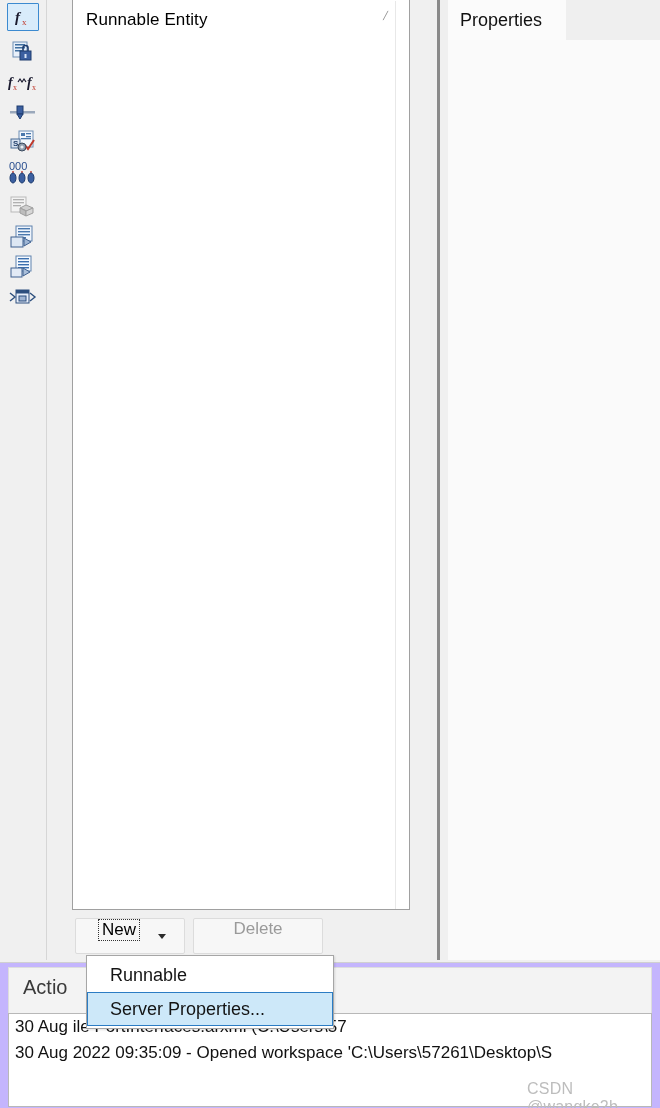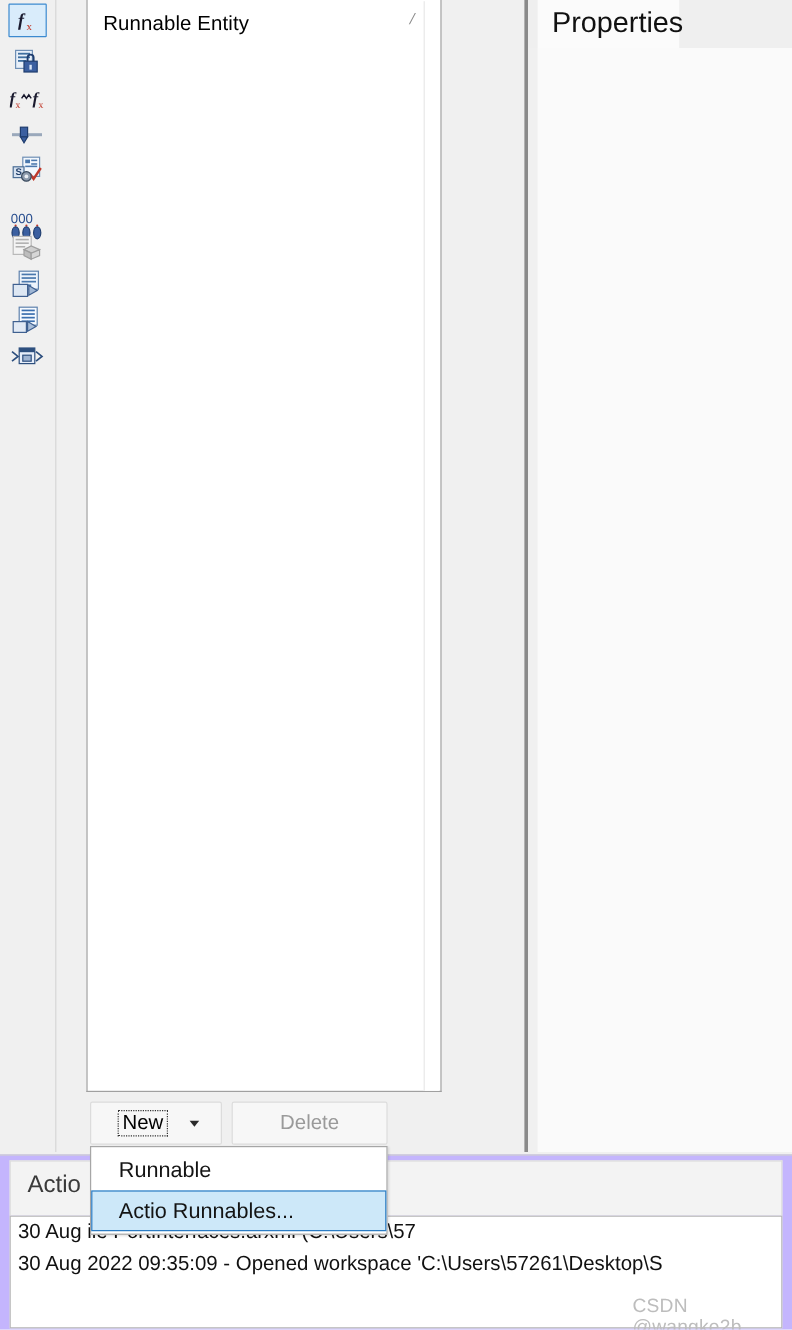--- a/index.html
+++ b/index.html
@@ -48,21 +48,21 @@
     background: #d9ecfb;
     border: 1px solid #3c8ad0;
     border-radius: 1px;
   }
   .tool-btn svg { display: block; }
 
   
   #list-panel {
     position: absolute;
     left: 72px; top: 0;
-    width: 296px;
+    width: 338px;
     height: 910px;
     background: #ffffff;
     border: 1px solid #a0a0a0;
     border-top: none;
     box-sizing: border-box;
     padding-left: 43px;
   }
   #list-header {
     position: absolute;
     left: 13px; top: 10px;
@@ -95,21 +95,21 @@
   }
   .pbtn {
     position: absolute;
     top: 0;
     height: 36px;
     background: #f7f7f7;
     border: 1px solid #dcdcdc;
     border-radius: 2px;
     box-sizing: border-box;
     display: flex;
-    align-items: center;
+    align-items: flex-start;
     justify-content: center;
     font-size: 17px;
     color: #000000;
   }
   .pbtn.disabled { color: #9a9a9a; background: #f7f7f7; }
   #btn-new { left: 3px; width: 110px; justify-content: flex-start; padding-left: 0; }
   #btn-new .newlabel {
     margin-left: 22px;
     border: 1px dotted #333333;
     padding: 1px 3px 2px 3px;
@@ -144,21 +144,21 @@
   #prop-tab {
     position: absolute;
     left: 8px; top: 0;
     width: 118px;
     height: 40px;
     background: #fbfbfb;
     display: flex;
     align-items: center;
     padding-left: 12px;
     box-sizing: border-box;
-    font-size: 24px;
+    font-size: 18px;
     color: #111111;
   }
   #prop-content {
     position: absolute;
     left: 8px; top: 40px;
     width: 212px;
     height: 920px;
     background: #fafafa;
   }
   #right-splitter {
@@ -217,21 +217,21 @@
     position: absolute;
     left: 527px; top: 1080px;
     font-size: 16px;
     color: #bdbdbd;
     letter-spacing: 0.2px;
   }
 
   
   #new-menu {
     position: absolute;
-    left: 75px; top: 955px;
+    left: 86px; top: 955px;
     width: 248px;
     background: #ffffff;
     border: 1px solid #a6a6a6;
     box-shadow: 1px 1px 2px rgba(0,0,0,0.12);
     z-index: 50;
     padding: 2px 0;
     box-sizing: border-box;
   }
   .menu-item {
     height: 34px;
@@ -310,21 +310,21 @@
           <rect x="11" y="8" width="10" height="1.3" fill="#4a78ad"></rect>
           <path d="M15 15 l3 4 l6 -9" fill="none" stroke="#c0392b" stroke-width="2"></path>
           <rect x="1" y="9" width="9" height="9" fill="#d7e2f0" stroke="#4a6d95"></rect>
           <text x="3" y="16" font-family="Liberation Sans, sans-serif" font-size="8" font-weight="bold" fill="#22406b">S</text>
           <circle cx="12" cy="17" r="4" fill="#8d9bad" stroke="#3a4a5e"></circle>
           <circle cx="12" cy="17" r="1.6" fill="#e9edf3"></circle>
         </svg>
       </span>
     </div>
 
-    <div class="tool-btn" style="top:174px">
+    <div class="tool-btn" style="top:158px">
       <span>
         <svg width="28" height="24" viewBox="0 0 28 24">
           <text x="0" y="10" font-family="Liberation Sans, sans-serif" font-size="11" fill="#2a4f8f">000</text>
           <circle cx="4" cy="12" r="0.9" fill="#c0392b"></circle>
           <circle cx="13" cy="12" r="0.9" fill="#c0392b"></circle>
           <circle cx="22" cy="12" r="0.9" fill="#c0392b"></circle>
           <ellipse cx="4" cy="18" rx="3" ry="5" fill="#3b5fa0" stroke="#1e3c6e"></ellipse>
           <ellipse cx="13" cy="18" rx="3" ry="5" fill="#3b5fa0" stroke="#1e3c6e"></ellipse>
           <ellipse cx="22" cy="18" rx="3" ry="5" fill="#3b5fa0" stroke="#1e3c6e"></ellipse>
         </svg>
@@ -424,17 +424,17 @@
     </div>
   </div>
 
   <div id="watermark">CSDN @wangke2b</div>
 
   <div id="new-menu">
     <div class="menu-item">
       <span>Runnable</span>
     </div>
     <div class="menu-item highlighted">
-      <span>Actio Runnables...</span>
+      <span>Server Properties...</span>
     </div>
   </div>
 
 </div>
 
 </body></html>

